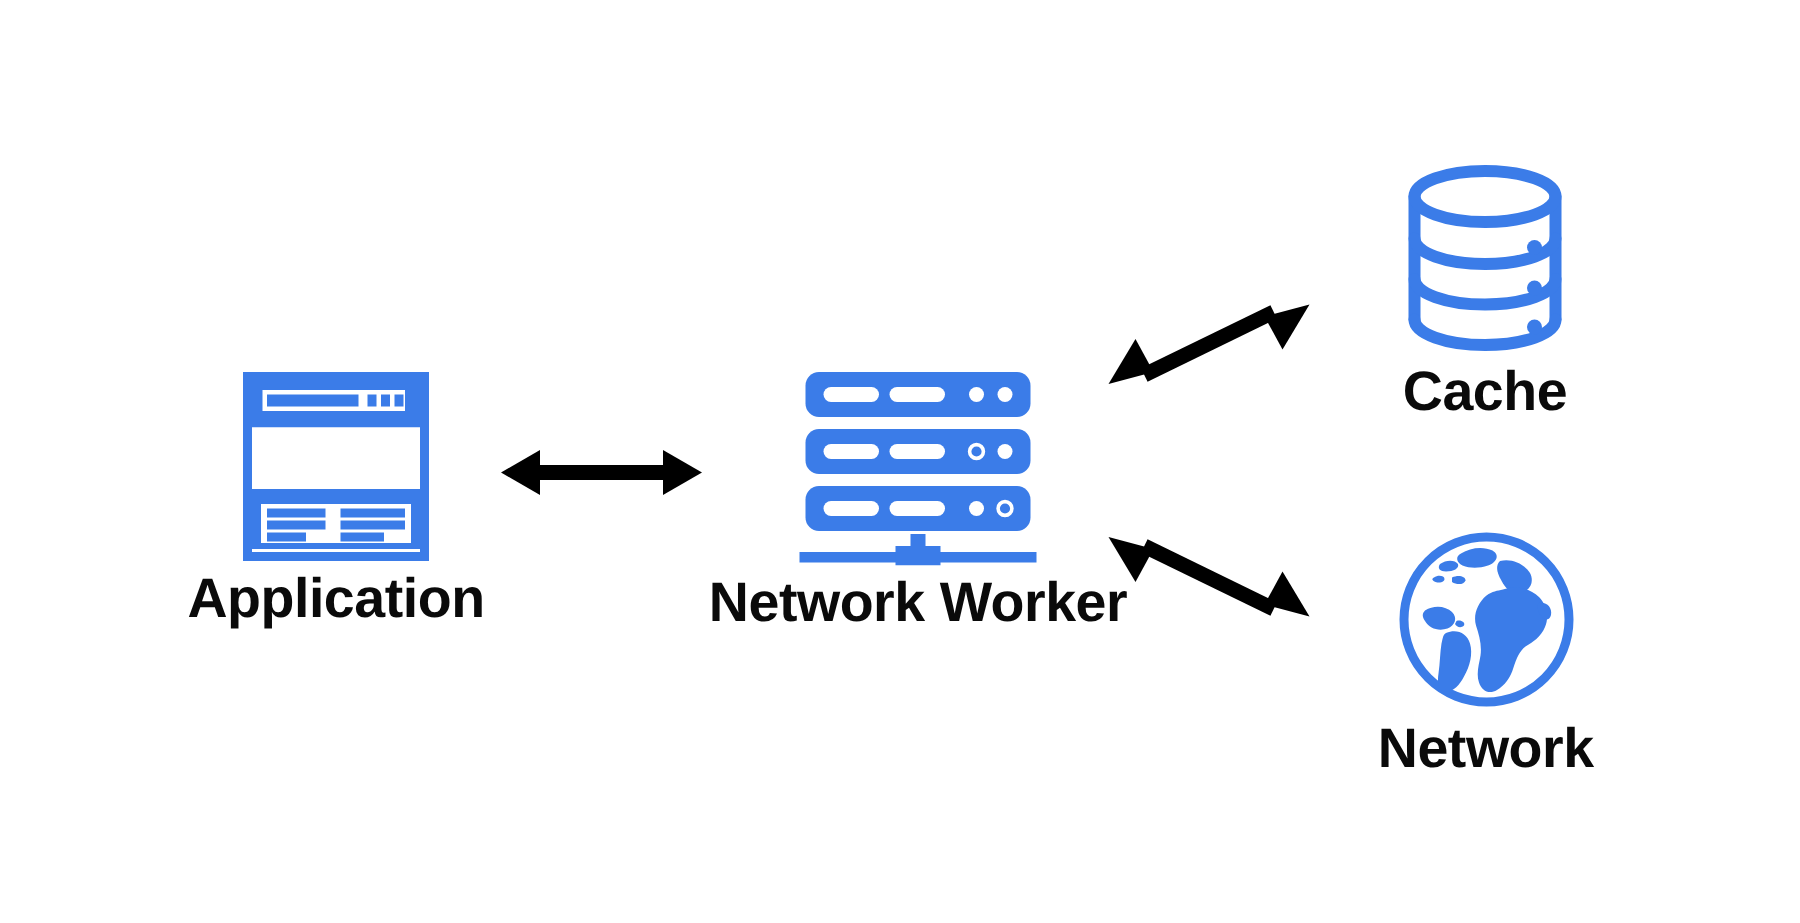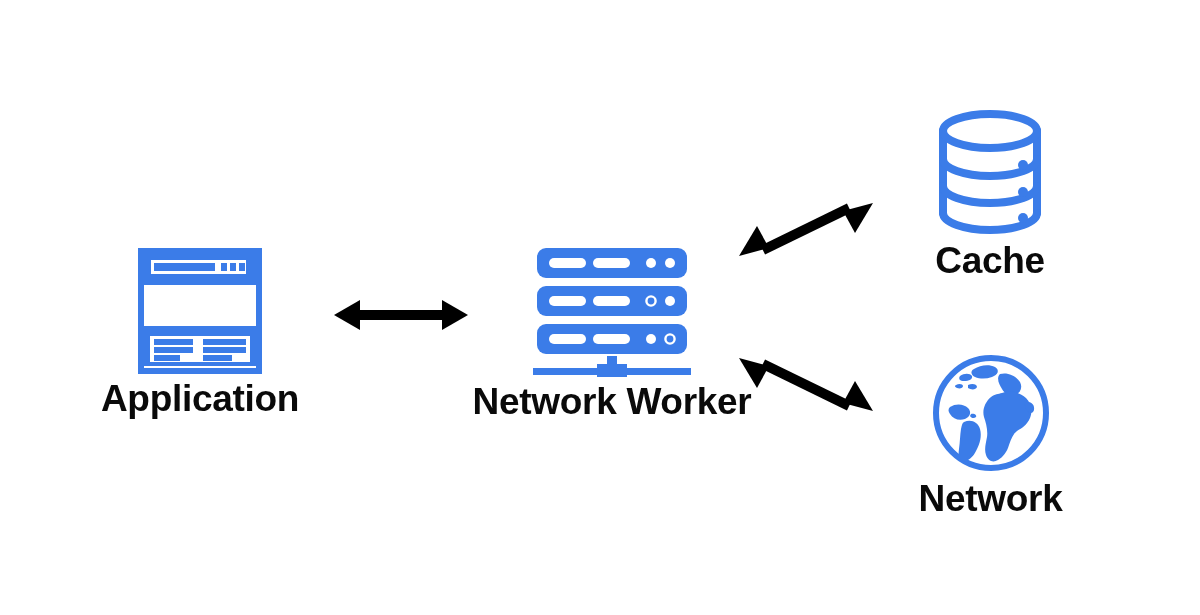--- a/index.html
+++ b/index.html
@@ -35,21 +35,21 @@
   }
   .icon-wrap {
     display: block;
     line-height: 0;
   }
   .arrow {
     position: absolute;
     line-height: 0;
   }
   
-  #node-application { left: 70px; top: 248px; width: 260px; }
+  #node-application { left: 94px; top: 248px; width: 260px; }
   #node-service-worker { left: 452px; top: 244px; width: 320px; }
   #node-cache { left: 880px; top: 108px; width: 220px; }
   #node-network { left: 878px; top: 352px; width: 225px; }
 
   #arrow-app-sw { left: 332px; top: 288px; }
   #arrow-sw-cache { left: 736px; top: 188px; }
   #arrow-sw-network { left: 736px; top: 342px; }
 </style>
 </head>
 <body>

